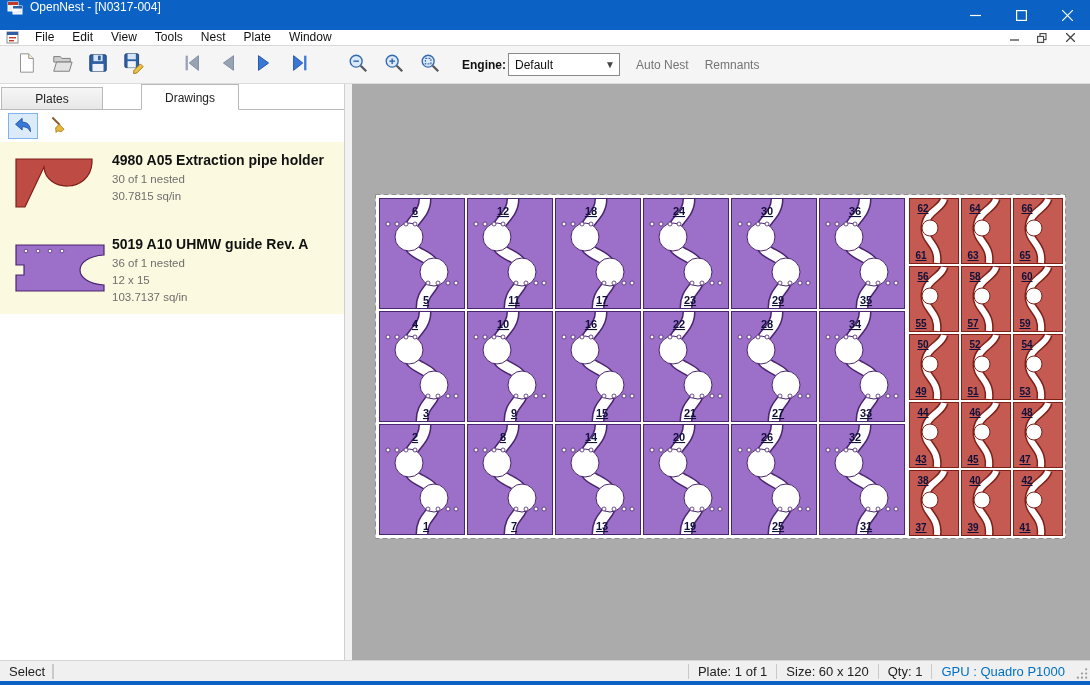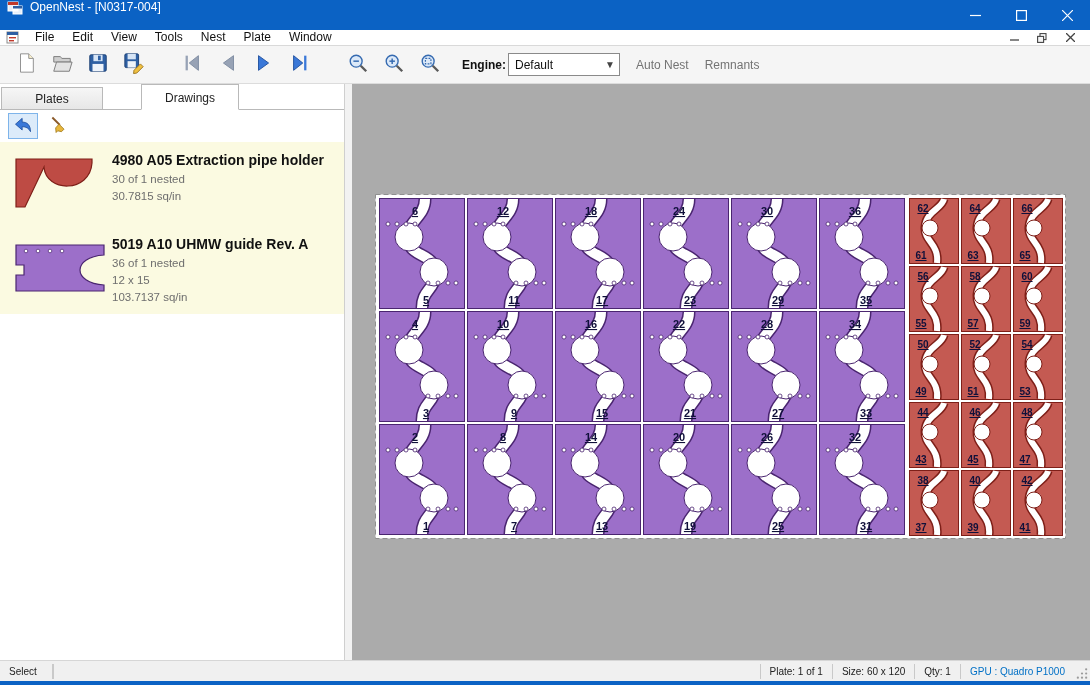--- a/index.html
+++ b/index.html
@@ -50,21 +50,21 @@
 
   
   .parts-list { display:flex; flex-direction:column; }
   .part-item { display:flex; background:#FBFAE1; padding:6px 8px 8px 8px; min-height:84px; cursor:default; }
   .thumb { width:104px; flex-shrink:0; display:flex; align-items:center; justify-content:flex-start; padding-left:4px; }
   .meta { padding-top:4px; }
   .pt-title { font-weight:bold; font-size:14px; color:#111; margin-bottom:3px; }
   .pt-sub { color:#6e6e6e; font-size:11.5px; line-height:17px; }
 
   
-  .statusbar { height:21px; background:#f0f0f0; border-top:1px solid #d6d6d6; display:flex; align-items:center; font-size:10px; color:#222; flex-shrink:0; }
+  .statusbar { height:21px; background:#f0f0f0; border-top:1px solid #d6d6d6; display:flex; align-items:center; font-size:13px; color:#222; flex-shrink:0; }
   .sb-seg { padding:0 9px; height:21px; display:flex; align-items:center; }
   .sb-sep { width:1px; height:15px; background:#c9c9c9; }
   .sb-loc { color:#8a8a8a; }
   .sb-spacer { flex:1; }
   .sb-gpu { color:#0070C6; }
   .sb-grip { width:16px; height:21px; display:flex; align-items:flex-end; justify-content:flex-end; padding:2px; }
 
   .bottom-accent { height:4px; background:#0B62C4; flex-shrink:0; }
 </style>
 </head>

